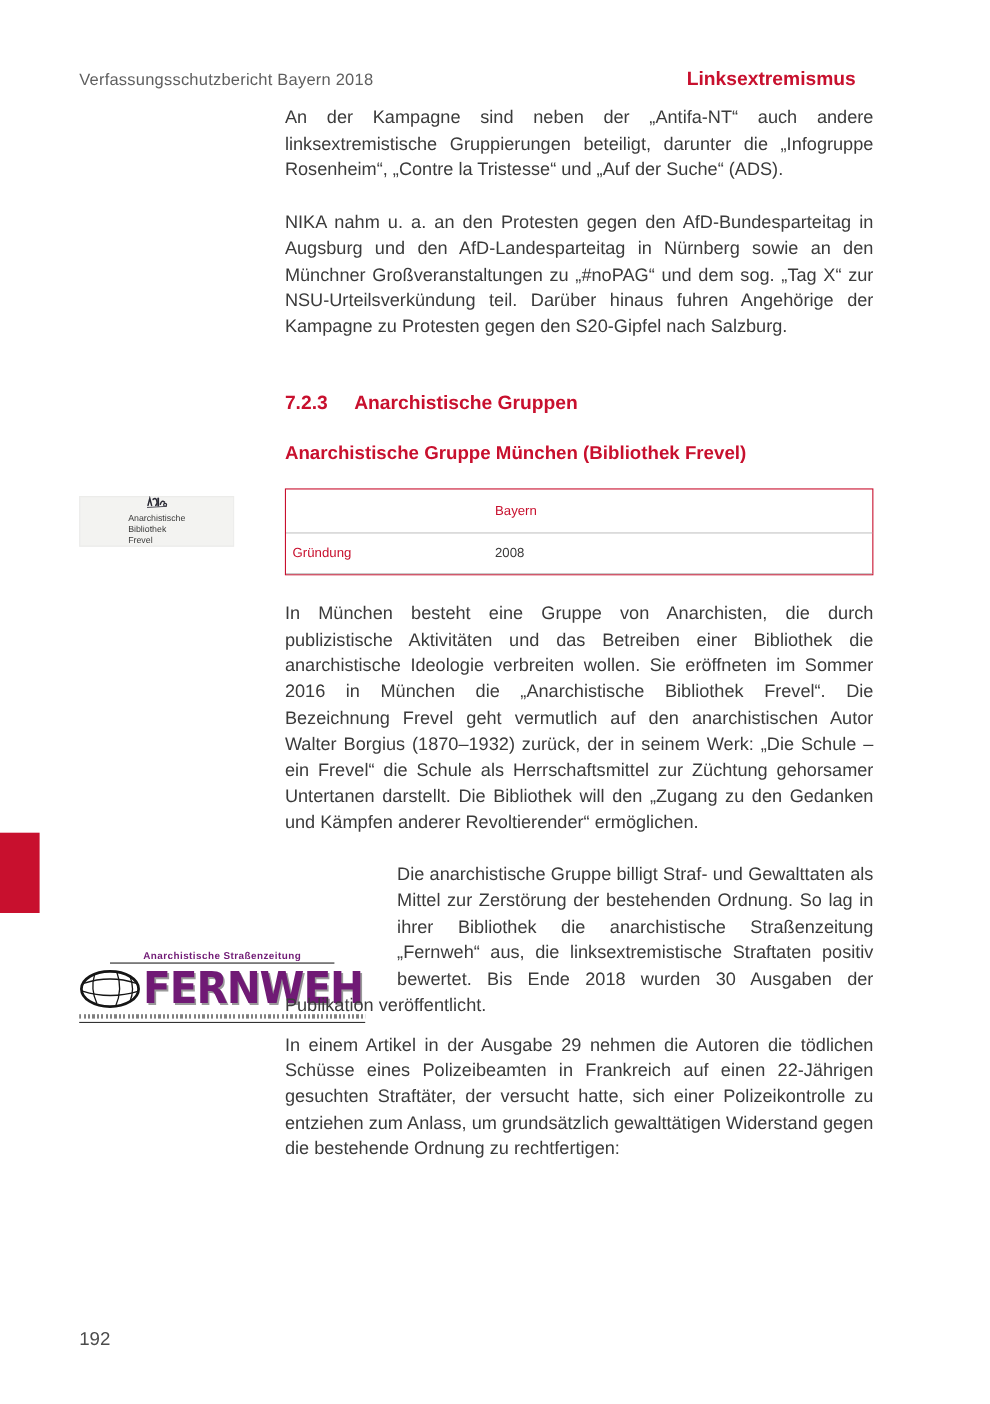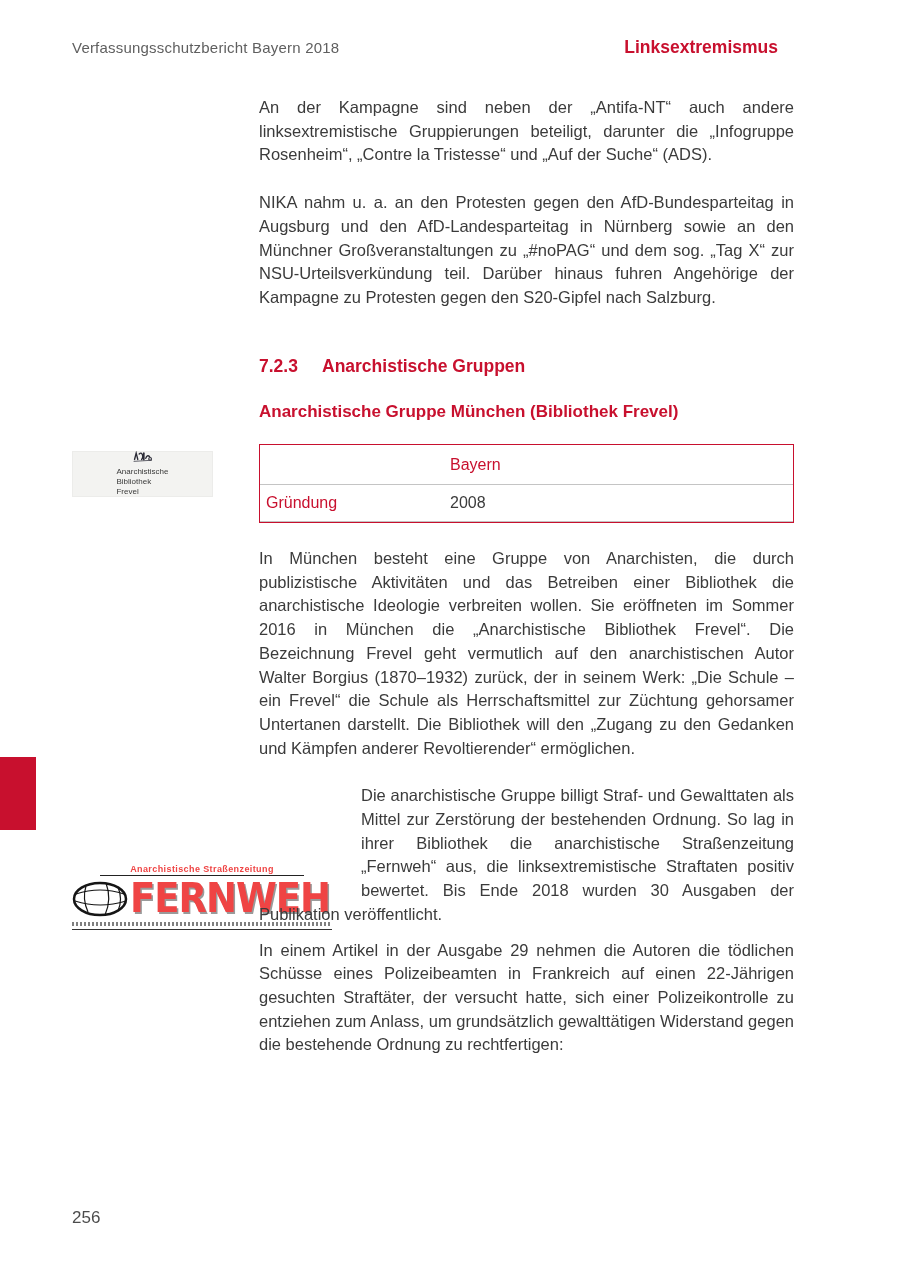--- a/index.html
+++ b/index.html
@@ -17,21 +17,21 @@
     color:var(--ink);
     overflow:hidden;
   }
 
   
   .page-header{
     position:absolute;top:37px;left:72px;width:706px;
     display:flex;justify-content:space-between;align-items:baseline;
   }
   .header-left{font-size:15px;color:var(--gray);letter-spacing:.2px;}
-  .header-right{font-size:17.5px;font-weight:bold;color:var(--red);}
+  .header-right{font-size:17.5px;font-weight:bold;color:var(--red);margin-top:24px;}
 
   
   .column{
     position:absolute;left:259px;top:96px;width:535px;
     font-size:16.5px;line-height:23.7px;
     text-align:justify;
     hyphens:auto;
   }
   .column p{margin:0 0 24px 0;}
 
@@ -42,21 +42,21 @@
   h2.section .sec-num{display:inline-block;width:63px;}
   h3.subsection{
     color:var(--red);font-size:17px;font-weight:bold;
     margin:22px 0 0 0;line-height:24px;
   }
 
   
   .infotable{
     margin:20px 0 24px 0;
     border:1.5px solid var(--red);
-    font-size:16px;
+    font-size:12px;
   }
   .t-row{display:flex;border-bottom:1px solid var(--rule);}
   .t-row:last-child{border-bottom:none;}
   .t-cell{padding:6px 8px 6px 0;}
   .t-label{width:176px;flex:none;color:var(--red);padding-left:6px;}
   .t-value{flex:1;color:var(--ink);}
   .t-head .t-cell{padding-top:8px;padding-bottom:8px;}
   .t-head .t-value{color:var(--red);}
 
   
@@ -68,21 +68,21 @@
   .frevel-logo{
     position:absolute;left:72px;top:451px;width:141px;height:46px;
     background:#f3f3f1;display:flex;align-items:center;gap:4px;
     box-shadow:0 0 0 1px #ececea inset;
     flex-direction:column;
   }
   .frevel-caption{font-size:8px;line-height:10px;color:#3a3a3a;}
 
   .fernweh-logo{
     position:absolute;left:72px;top:864px;width:260px;
-    color:#ef4444;
+    color:#701a75;
   }
   .fw-top{
     font-size:9px;font-weight:bold;text-align:center;letter-spacing:.4px;
     border-bottom:1px solid #222;padding-bottom:1px;margin:0 28px 1px 28px;
   }
   .fw-main{display:flex;align-items:flex-end;}
   .fw-title{
     font-family:"DejaVu Sans", sans-serif;
     font-size:37px;font-weight:900;letter-spacing:-1px;
     transform:scaleY(1.08);
@@ -182,15 +182,15 @@
     <p>In München besteht eine Gruppe von Anarchisten, die durch publizistische Aktivitäten und das Betreiben einer Bibliothek die anarchistische Ideologie verbreiten wollen. Sie eröffneten im Sommer 2016 in München die „Anarchistische Bibliothek Frevel“. Die Bezeichnung Frevel geht vermutlich auf den anarchistischen Autor Walter Borgius (1870–1932) zurück, der in seinem Werk: „Die Schule – ein Frevel“ die Schule als Herrschaftsmittel zur Züchtung gehorsamer Untertanen darstellt. Die Bibliothek will den „Zugang zu den Gedanken und Kämpfen anderer Revoltierender“ ermöglichen.</p>
 
     <div class="wrap4">
       <div class="float-spacer"></div>
       <p>Die anarchistische Gruppe billigt Straf- und Gewalttaten als Mittel zur Zerstörung der bestehenden Ordnung. So lag in ihrer Bibliothek die anarchistische Straßenzeitung „Fernweh“ aus, die linksextremistische Straftaten positiv bewertet. Bis Ende 2018 wurden 30 Ausgaben der Publikation veröffentlicht.</p>
     </div>
 
     <p>In einem Artikel in der Ausgabe 29 nehmen die Autoren die tödlichen Schüsse eines Polizeibeamten in Frankreich auf einen 22-Jährigen gesuchten Straftäter, der versucht hatte, sich einer Polizeikontrolle zu entziehen zum Anlass, um grundsätzlich gewalttätigen Widerstand gegen die bestehende Ordnung zu rechtfertigen:</p>
   </main>
 
-  <div class="page-number">256</div>
+  <div class="page-number">192</div>
 
 </div>
 
 </body></html>

